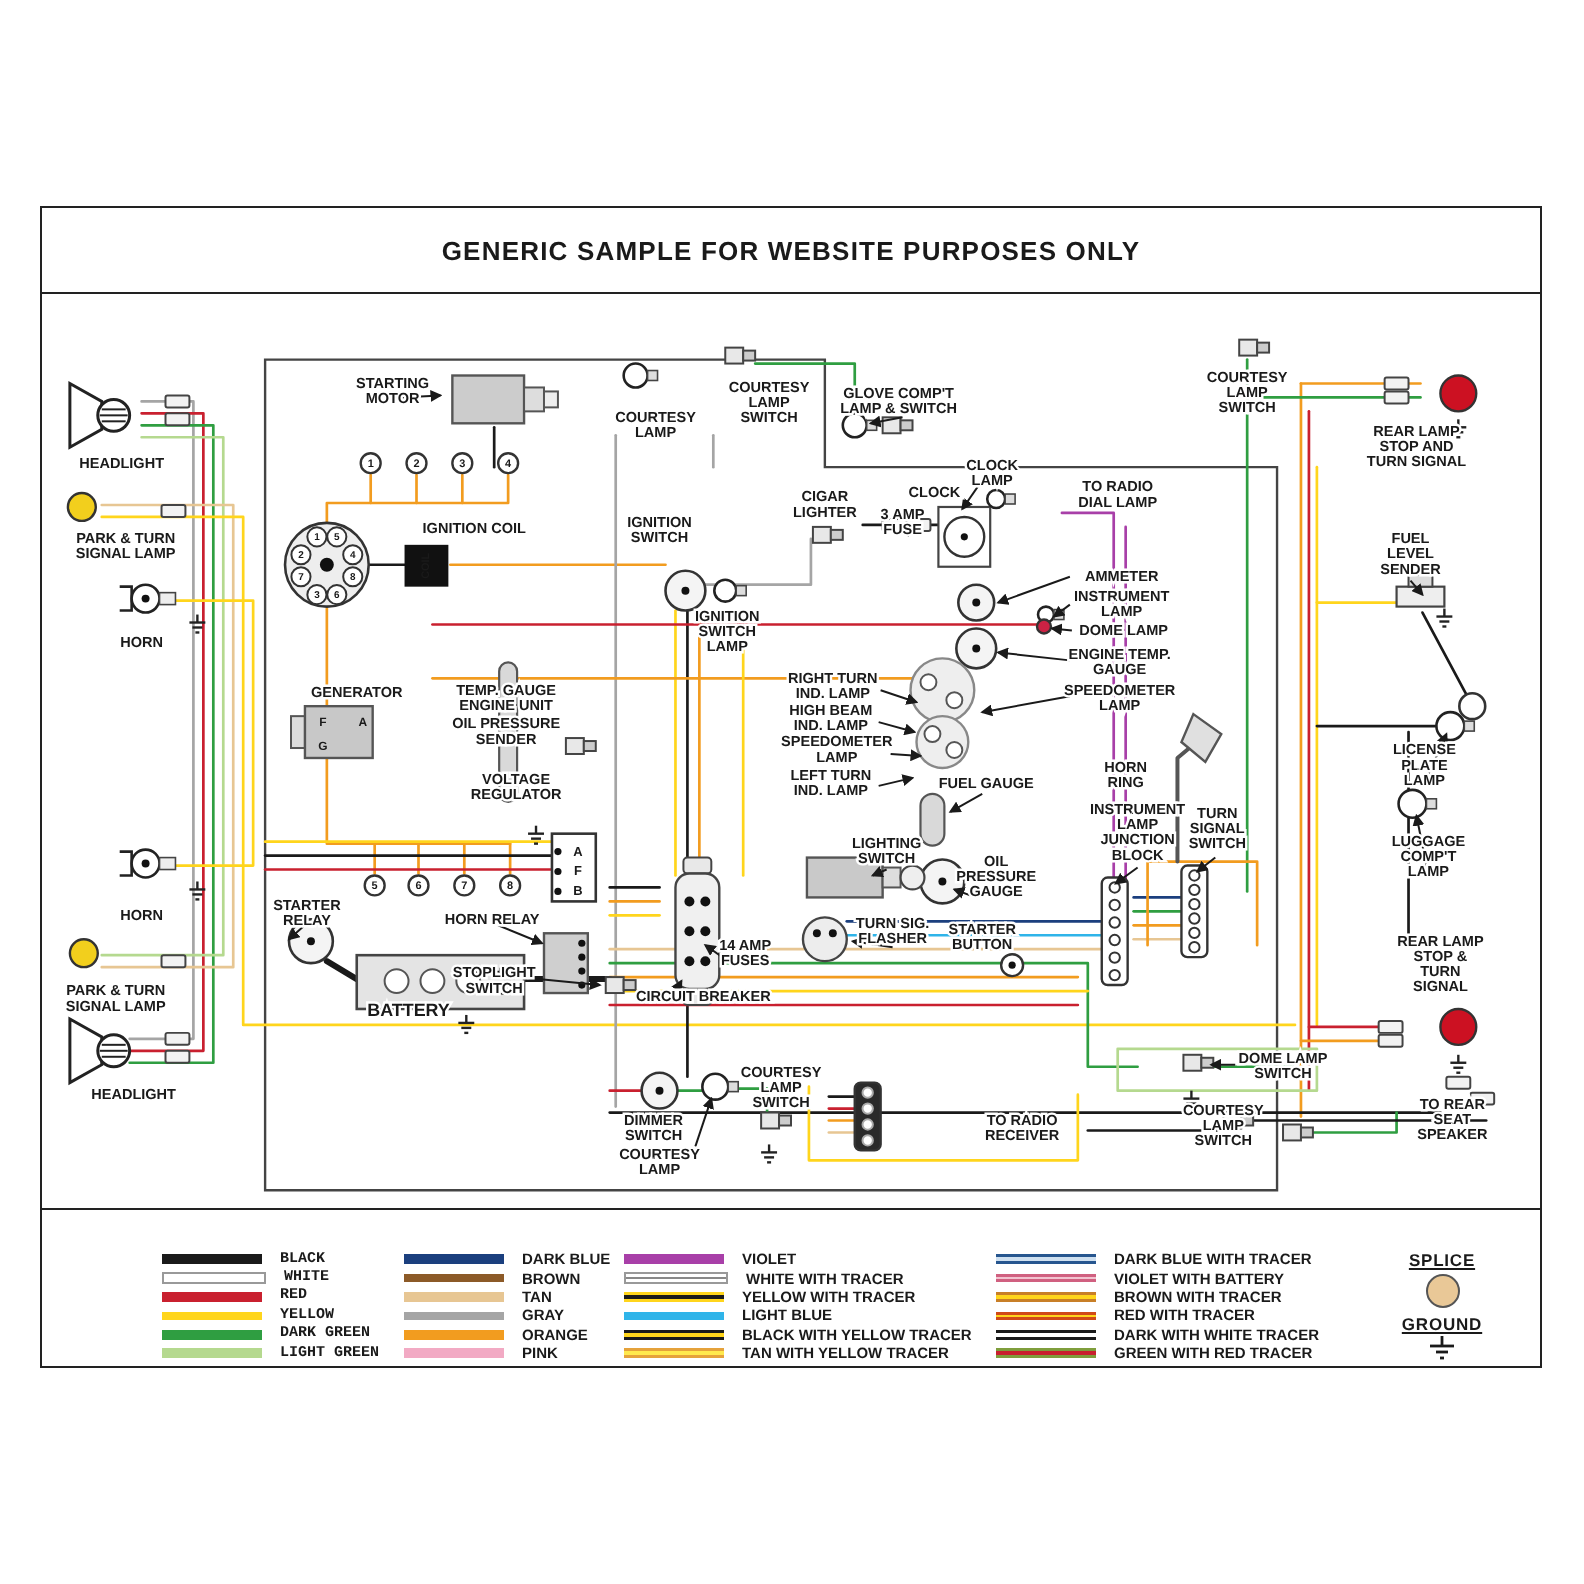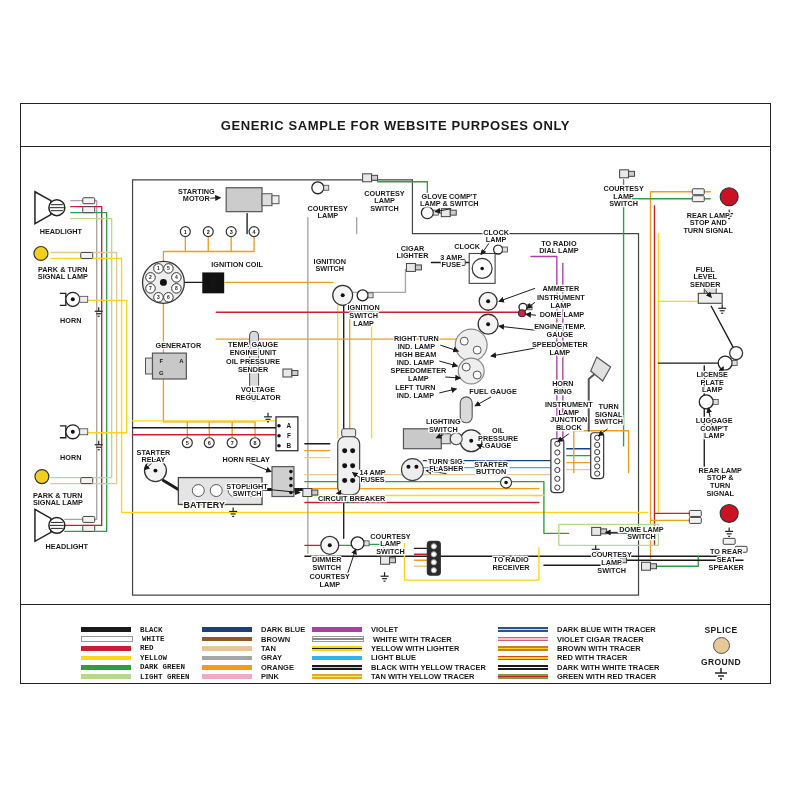--- a/index.html
+++ b/index.html
@@ -9,21 +9,21 @@
   .titlebar span{font-size:13px;font-weight:bold;color:#1a1a1a;letter-spacing:.6px;}
   .diagram{position:absolute;left:0;top:44px;width:749px;height:456px;}
   .diagram svg{display:block;}
   .legend{position:absolute;left:0;top:500px;width:749px;height:79px;border-top:1.5px solid #222;}
   .legend-title{position:absolute;left:0;top:3px;width:100%;text-align:center;font-size:11px;font-weight:bold;color:#1a1a1a;letter-spacing:.4px;}
   .lcol{position:absolute;top:20px;}
   .lrow{display:flex;align-items:center;height:9.4px;}
   .swatch{width:50px;height:4.5px;flex:0 0 50px;}
   .lrow .lab{margin-left:9px;font-size:7.5px;font-weight:bold;color:#1a1a1a;white-space:nowrap;}
   .splice-block{position:absolute;left:655px;top:20px;width:90px;text-align:center;}
-  .splice-label{font-size:8.5px;font-weight:bold;color:#1a1a1a;letter-spacing:.4px;}
+  .splice-label{font-size:8.5px;font-weight:bold;color:#1a1a1a;letter-spacing:.4px;text-decoration:underline;}
   .splice-dot{width:15px;height:15px;border-radius:50%;margin:2px auto 3px auto;border:1.2px solid #555;}
   .gnd-icon{display:block;margin:1px auto 0 auto;}
   svg text{font-family:"Liberation Sans",sans-serif;font-weight:bold;fill:#1a1a1a;paint-order:stroke;stroke:#ffffff;stroke-width:2.4px;}
   svg text.ns{stroke-width:0;}
 </style>
 </head>
 <body>
 
 <div class="page">
   <div class="frame">
@@ -679,21 +679,21 @@
             <div class="lrow">
               <div class="swatch" style="background: rgb(168, 63, 168);"></div>
               <span class="lab">VIOLET</span>
             </div>
             <div class="lrow">
               <div class="swatch" style="background: linear-gradient(rgb(255, 255, 255) 0px, rgb(255, 255, 255) 32%, rgb(136, 136, 136) 32%, rgb(136, 136, 136) 68%, rgb(255, 255, 255) 68%, rgb(255, 255, 255) 100%); border: 1px solid rgb(153, 153, 153); height: 3.5px;"></div>
               <span class="lab">WHITE WITH TRACER</span>
             </div>
             <div class="lrow">
               <div class="swatch" style="background: linear-gradient(rgb(255, 213, 28) 0px, rgb(255, 213, 28) 32%, rgb(26, 26, 26) 32%, rgb(26, 26, 26) 68%, rgb(255, 213, 28) 68%, rgb(255, 213, 28) 100%);"></div>
-              <span class="lab">YELLOW WITH LIGHTER</span>
+              <span class="lab">YELLOW WITH TRACER</span>
             </div>
             <div class="lrow">
               <div class="swatch" style="background: rgb(47, 180, 233);"></div>
               <span class="lab">LIGHT BLUE</span>
             </div>
             <div class="lrow">
               <div class="swatch" style="background: linear-gradient(rgb(26, 26, 26) 0px, rgb(26, 26, 26) 32%, rgb(255, 213, 28) 32%, rgb(255, 213, 28) 68%, rgb(26, 26, 26) 68%, rgb(26, 26, 26) 100%);"></div>
               <span class="lab">BLACK WITH YELLOW TRACER</span>
             </div>
             <div class="lrow">
@@ -701,21 +701,21 @@
               <span class="lab">TAN WITH YELLOW TRACER</span>
             </div>
           </div>
           <div class="lcol" style="left: 477px;">
             <div class="lrow">
               <div class="swatch" style="background: linear-gradient(rgb(39, 86, 143) 0px, rgb(39, 86, 143) 32%, rgb(207, 224, 240) 32%, rgb(207, 224, 240) 68%, rgb(39, 86, 143) 68%, rgb(39, 86, 143) 100%);"></div>
               <span class="lab">DARK BLUE WITH TRACER</span>
             </div>
             <div class="lrow">
               <div class="swatch" style="background: linear-gradient(rgb(208, 96, 128) 0px, rgb(208, 96, 128) 32%, rgb(242, 195, 208) 32%, rgb(242, 195, 208) 68%, rgb(208, 96, 128) 68%, rgb(208, 96, 128) 100%);"></div>
-              <span class="lab">VIOLET CIGAR TRACER</span>
+              <span class="lab">VIOLET WITH BATTERY</span>
             </div>
             <div class="lrow">
               <div class="swatch" style="background: linear-gradient(rgb(200, 127, 40) 0px, rgb(200, 127, 40) 32%, rgb(255, 213, 28) 32%, rgb(255, 213, 28) 68%, rgb(200, 127, 40) 68%, rgb(200, 127, 40) 100%);"></div>
               <span class="lab">BROWN WITH TRACER</span>
             </div>
             <div class="lrow">
               <div class="swatch" style="background: linear-gradient(rgb(208, 74, 24) 0px, rgb(208, 74, 24) 32%, rgb(255, 213, 28) 32%, rgb(255, 213, 28) 68%, rgb(208, 74, 24) 68%, rgb(208, 74, 24) 100%);"></div>
               <span class="lab">RED WITH TRACER</span>
             </div>
             <div class="lrow">

